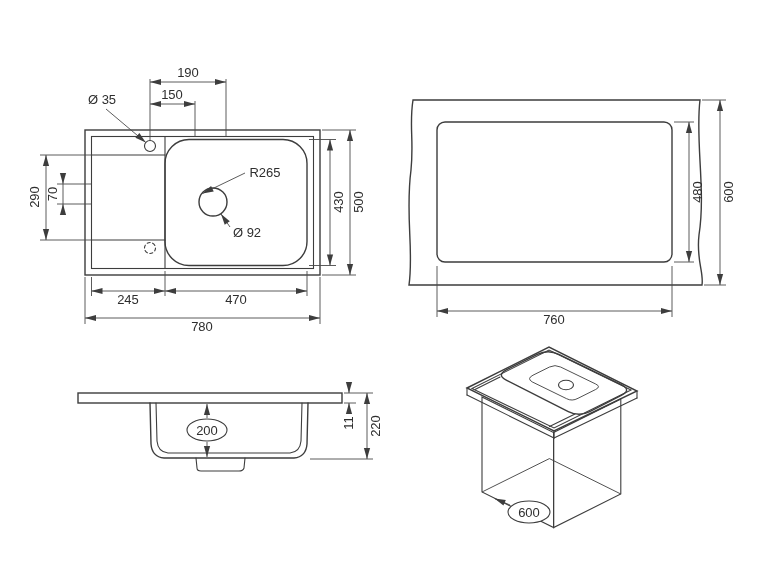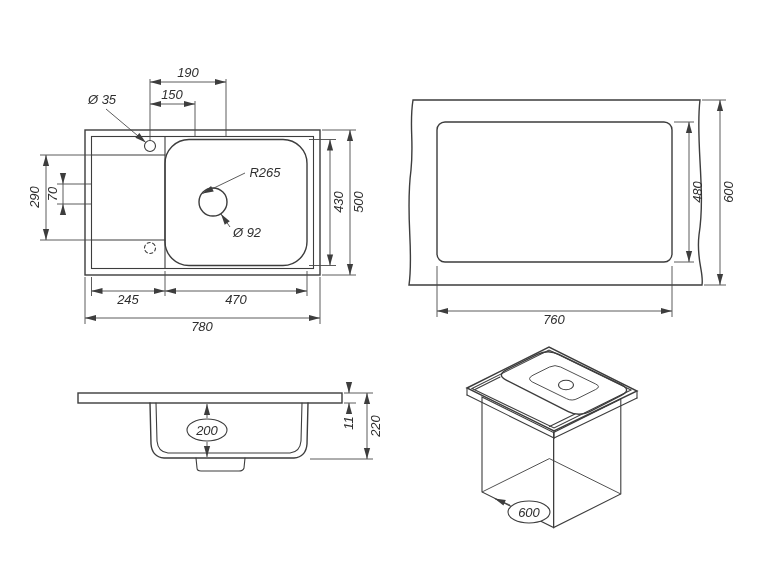--- a/index.html
+++ b/index.html
@@ -1,16 +1,16 @@
 <!DOCTYPE html>
 <html><head>
 <meta charset="utf-8">
 <style>
   html,body{margin:0;padding:0;background:#ffffff;}
-  .canvas{position:relative;width:764px;height:580px;background:#ffffff;overflow:hidden;font-style:italic;}
+  .canvas{position:relative;width:764px;height:580px;background:#ffffff;overflow:hidden;}
   svg{display:block;}
   svg text{font-family:"Liberation Sans","DejaVu Sans",sans-serif;font-size:13px;fill:#2e2e2e;}
   .ol{stroke:#3d3d3d;stroke-width:1.4;fill:none;stroke-linecap:round;}
   .om{stroke:#3d3d3d;stroke-width:1.1;fill:none;stroke-linecap:round;}
   .thin{stroke:#3d3d3d;stroke-width:.9;fill:none;}
   .dl{stroke:#4a4a4a;stroke-width:.9;fill:none;}
   .dashc{stroke-dasharray:3 2.6;}
   .balloon{fill:#ffffff;stroke:#3d3d3d;stroke-width:1.1;}
 </style>
 </head>

